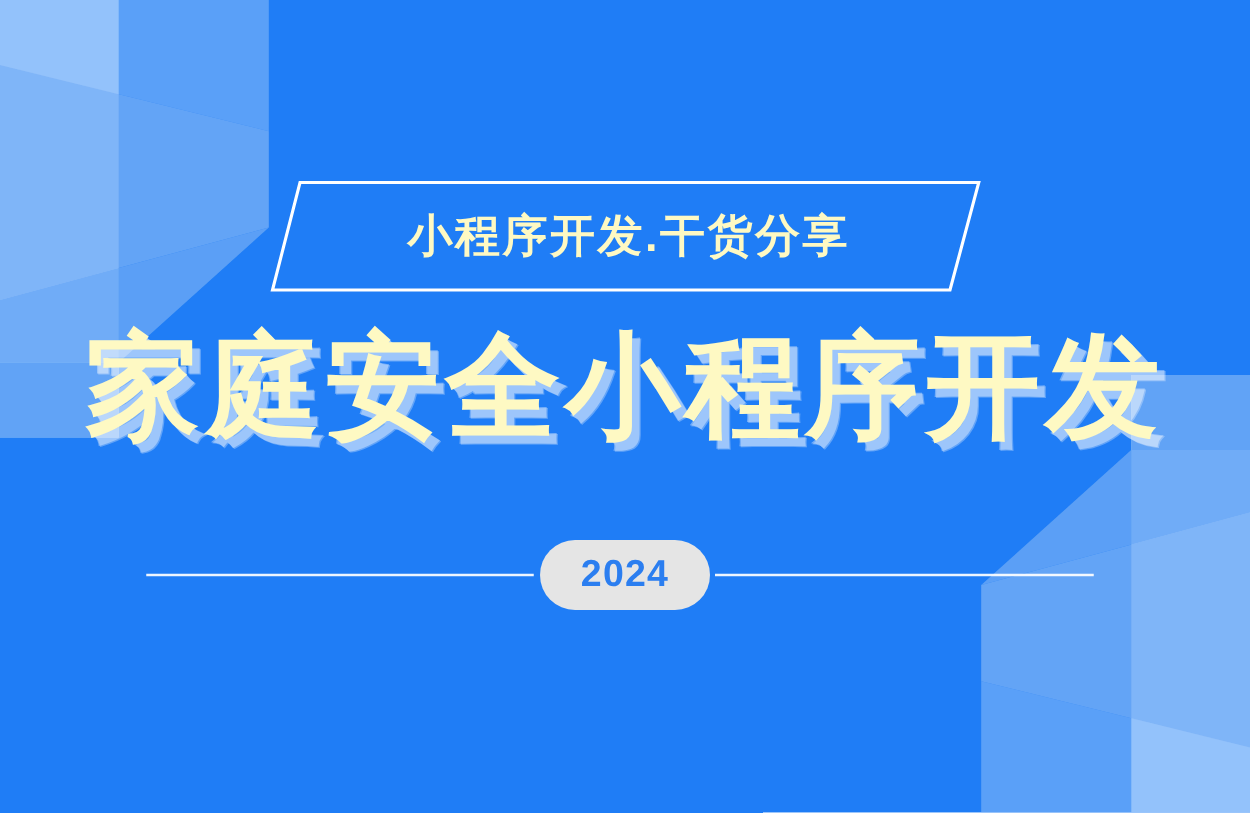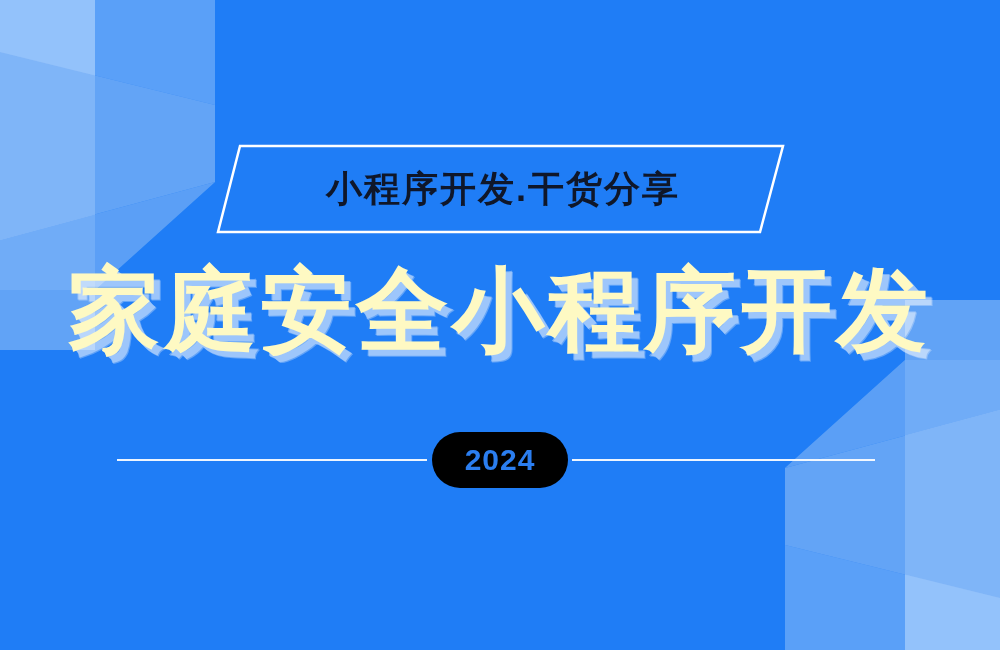--- a/index.html
+++ b/index.html
@@ -44,21 +44,21 @@
   }
   .subtitle-text {
     position: absolute;
     left: 0;
     top: 0;
     width: 1000px;
     height: 92px;
     display: flex;
     align-items: center;
     justify-content: center;
-    color: #0f172a;
+    color: #fef9c3;
     font-size: 36px;
     font-weight: bold;
     letter-spacing: 2px;
     line-height: 1;
     padding-left: 6px;
     box-sizing: border-box;
   }
 
   
   .headline {
@@ -96,21 +96,21 @@
   .rule-left  { left: 117px; width: 310px; }
   .rule-right { left: 572px; width: 303px; }
   .year-pill {
     position: absolute;
     left: 50%;
     top: 0;
     transform: translateX(-50%);
     width: 136px;
     height: 56px;
     border-radius: 28px;
-    background: #000000;
+    background: #e5e5e5;
     display: flex;
     align-items: center;
     justify-content: center;
     color: #2b7ef0;
     font-size: 30px;
     font-weight: bold;
     letter-spacing: 1px;
   }
 </style>
 </head>

